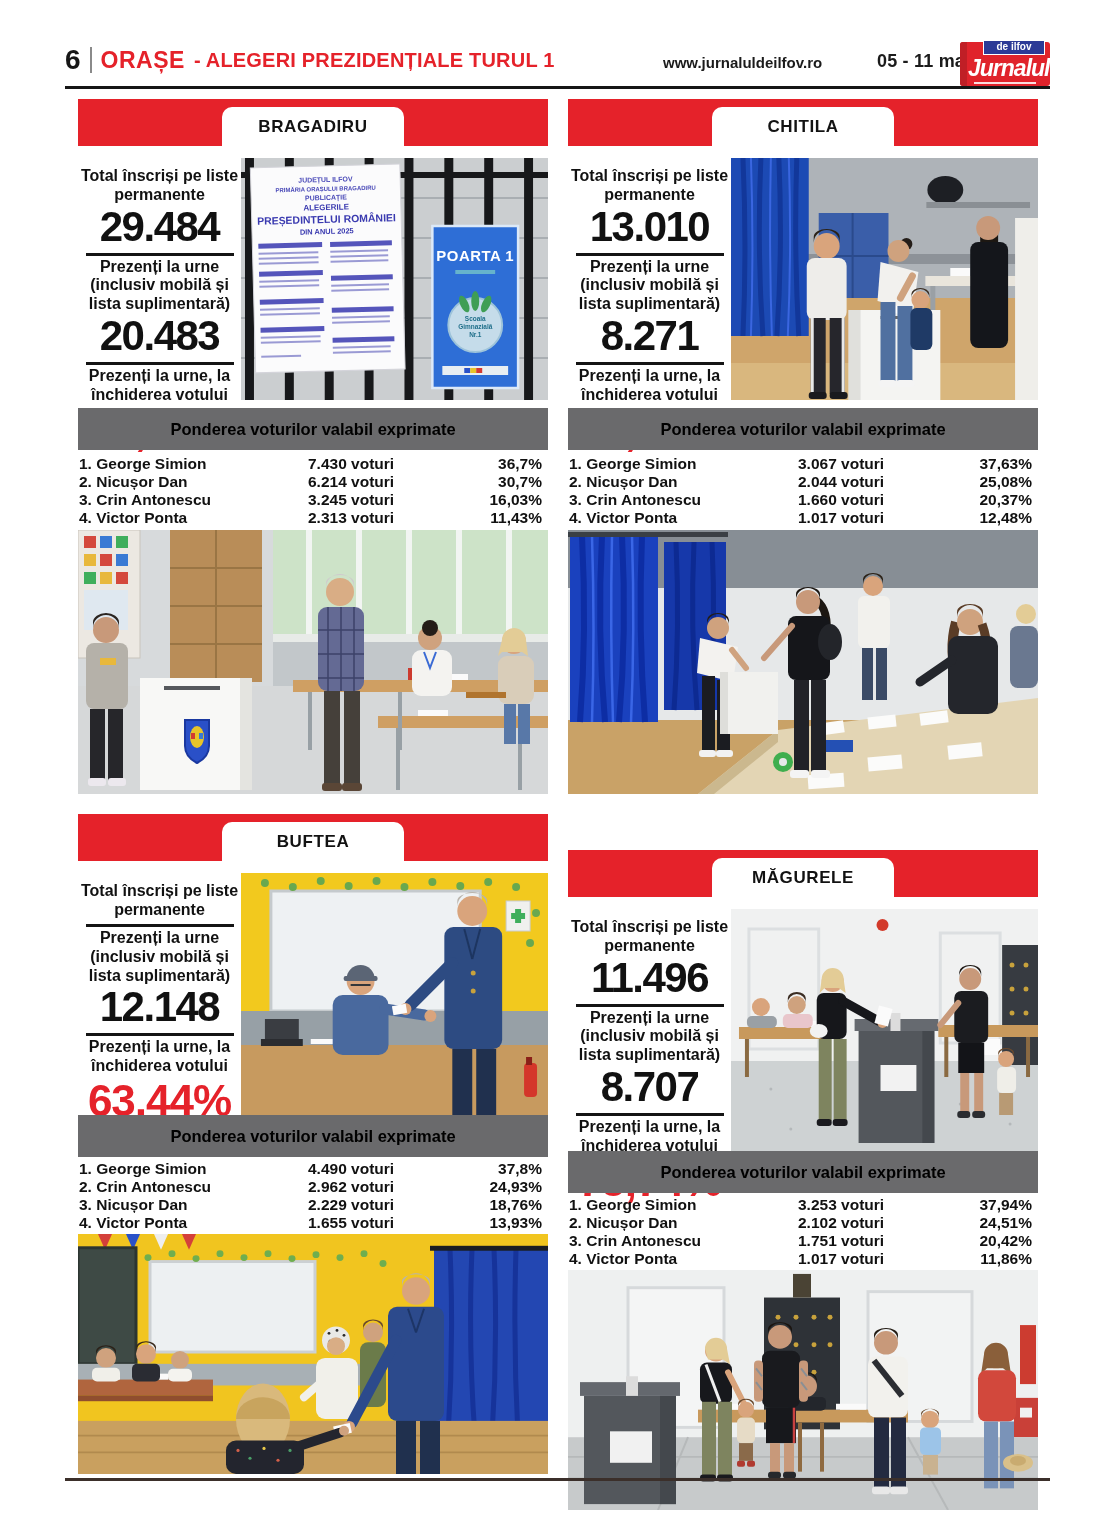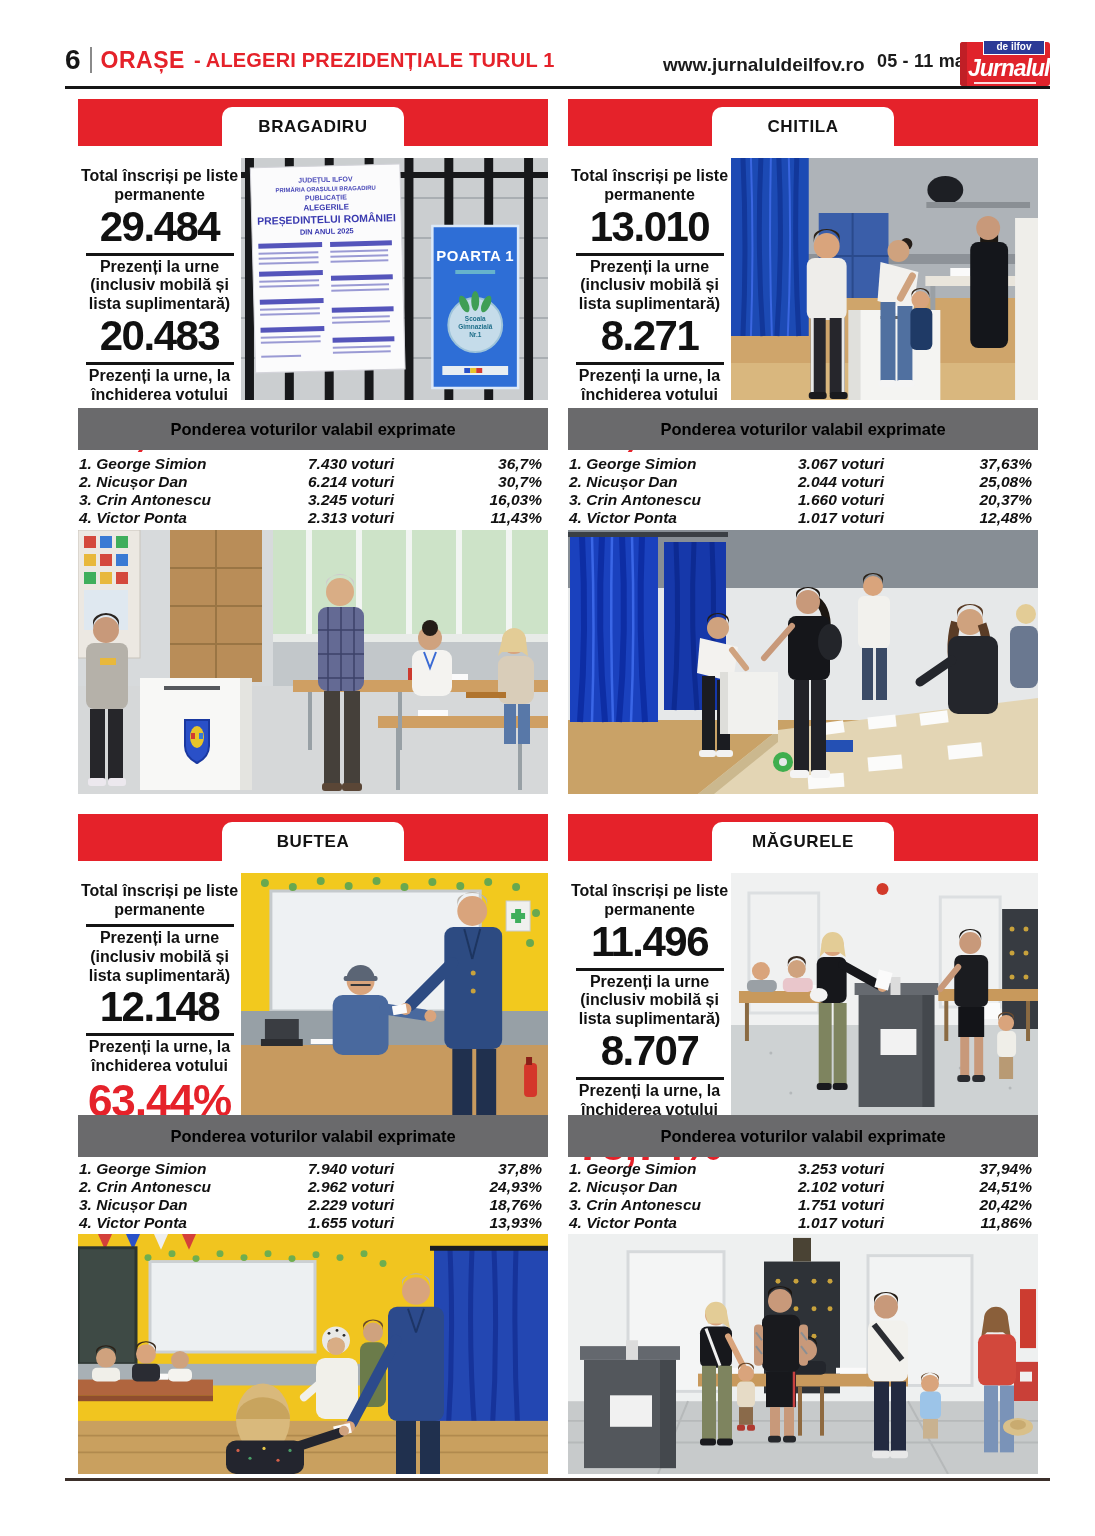--- a/index.html
+++ b/index.html
@@ -13,50 +13,50 @@
     font-family:"Liberation Sans", sans-serif;color:var(--ink);
     -webkit-font-smoothing:antialiased;
   }
   
   .header{position:absolute;left:65px;top:40px;width:985px;height:50px;}
   .hl{position:absolute;left:0;top:4px;display:flex;align-items:center;gap:9px;}
   .page-num{font-size:28px;font-weight:bold;color:#161616;}
   .hdiv{width:2px;height:26px;background:#8a8a8a;}
   .section-word{font-size:23px;font-weight:bold;color:var(--red);letter-spacing:.5px;}
   .section-sub{font-size:20px;font-weight:700;color:var(--red);letter-spacing:.2px;}
-  .site{position:absolute;left:598px;top:14px;font-size:19px;font-weight:bold;color:#1b1b1b;}
+  .site{position:absolute;left:598px;top:14px;font-size:15px;font-weight:bold;color:#1b1b1b;}
   .date{position:absolute;left:812px;top:11px;font-size:18px;font-weight:bold;color:#1b1b1b;letter-spacing:.2px;}
   .logo{position:absolute;right:0;top:2px;width:90px;height:44px;background:#e0232b;border-radius:3px;}
   .logo-strip{position:absolute;left:0;top:0;bottom:0;width:7px;background:#c01f26;border-radius:3px 0 0 3px;}
   .logo-main{position:absolute;left:8px;right:2px;bottom:4px;text-align:center;color:#fff;
     font-size:23px;font-weight:bold;font-style:italic;letter-spacing:-1px;}
   .logo-ribbon{position:absolute;top:-2px;right:5px;width:60px;height:13px;background:#2c3a96;
     border:1px solid #fff;color:#fff;font-size:10px;font-weight:bold;text-align:center;line-height:12px;}
   .logo-underline{position:absolute;left:14px;bottom:2px;width:62px;height:2px;background:rgba(255,255,255,.85);}
   .header-rule{position:absolute;left:0;top:46px;width:100%;height:3px;background:#161616;}
   
   .section{position:absolute;width:470px;}
   #s0{left:78px;top:99px;}  #s1{left:568px;top:99px;}
-  #s2{left:78px;top:814px;} #s3{left:568px;top:814px;}
+  #s2{left:78px;top:814px;} #s3{left:568px;top:850px;}
   .banner{position:relative;height:47px;background:var(--red);}
   .tab{position:absolute;left:50%;transform:translateX(-50%);top:8px;height:39px;min-width:150px;
     padding:0 16px;background:#fff;border-radius:10px 10px 0 0;display:flex;align-items:center;
     justify-content:center;font-weight:bold;font-size:17px;letter-spacing:.6px;color:#121212;}
   .stats{position:absolute;left:0;top:59px;width:163px;text-align:center;}
   .stat-label{font-size:16px;font-weight:bold;line-height:1.18;margin-top:9px;}
   .stat-num{font-size:42px;font-weight:bold;letter-spacing:-1.5px;line-height:1.02;margin-top:1px;}
   .stat-rule{height:3px;background:#141414;width:148px;margin:4px auto 2px;}
   .stat-pct{font-size:44px;font-weight:bold;color:var(--red);letter-spacing:-1px;line-height:1;margin-top:3px;}
   .photo{position:absolute;overflow:hidden;background:#ddd;}
   .photo svg{display:block;width:100%;height:100%;}
   .photo-top{left:163px;top:59px;width:307px;height:242px;}
   .vote-header{position:absolute;left:0;top:309px;width:100%;height:42px;background:var(--gray);
     color:#000000;display:flex;align-items:center;justify-content:center;font-weight:bold;font-size:16.5px;}
   .cands{position:absolute;left:0;top:356px;width:100%;font-weight:bold;font-size:15.5px;}
-  .cand{position:relative;height:18px;font-style:italic;}
+  .cand{position:relative;height:18px;}
   .c-name{position:absolute;left:1px;}
   .c-votes{position:absolute;left:230px;}
   .c-pct{position:absolute;right:6px;}
   .photo-big{left:0;width:470px;}
   .section-top .photo-big{top:431px;height:264px;}
   .section-bottom .vote-header{top:301px;}
   .section-bottom .cands{top:346px;}
   .section-bottom .photo-big{top:420px;height:240px;}
   .bottom-rule{position:absolute;left:65px;top:1478px;width:985px;height:3px;background:#3b2f2a;}
   text{font-family:"Liberation Sans", sans-serif;}
@@ -565,21 +565,21 @@
           <rect x="236" y="176" width="20" height="66" fill="#20304e"></rect>
       </g>
       <rect x="284" y="190" width="13" height="34" rx="4" fill="#d4362a"></rect>
       <rect x="286" y="184" width="6" height="8" fill="#8a1f18"></rect>
     </svg>
   </div>
   <div class="vote-header">Ponderea voturilor valabil exprimate</div>
   <div class="cands">
     <div class="cand">
       <span class="c-name">1. George Simion</span>
-      <span class="c-votes">7.940 voturi</span>
+      <span class="c-votes">4.490 voturi</span>
       <span class="c-pct">37,8%</span>
     </div>
     <div class="cand">
       <span class="c-name">2. Crin Antonescu</span>
       <span class="c-votes">2.962 voturi</span>
       <span class="c-pct">24,93%</span>
     </div>
     <div class="cand">
       <span class="c-name">3. Nicușor Dan</span>
       <span class="c-votes">2.229 voturi</span>

